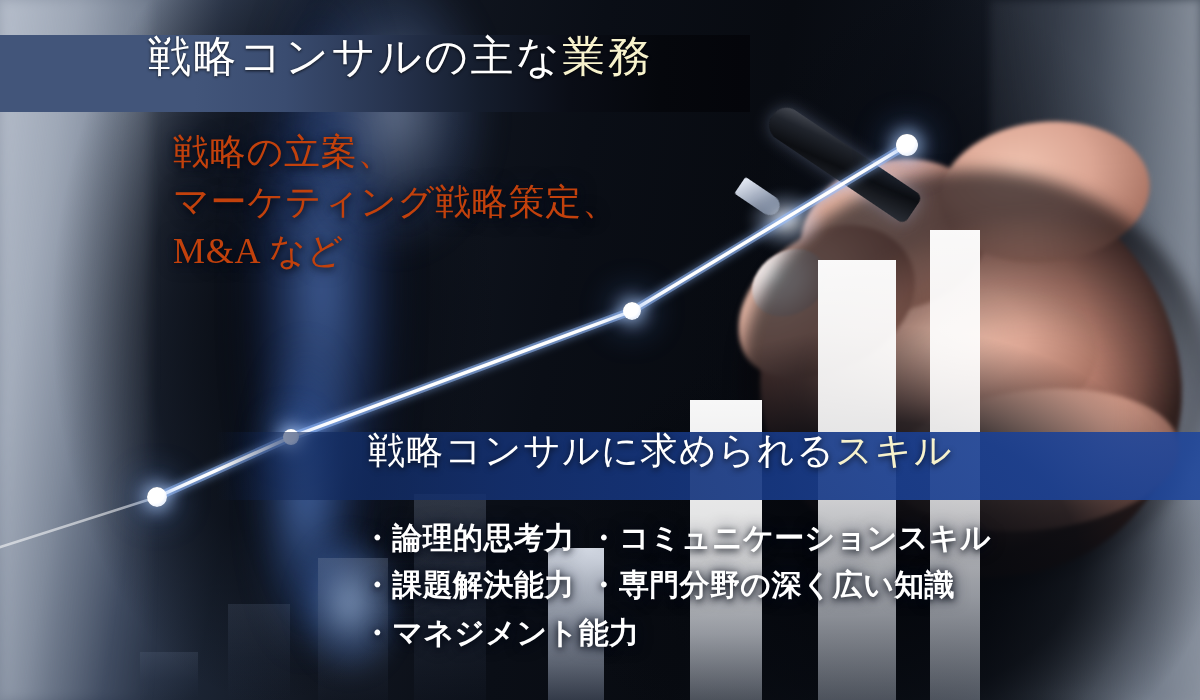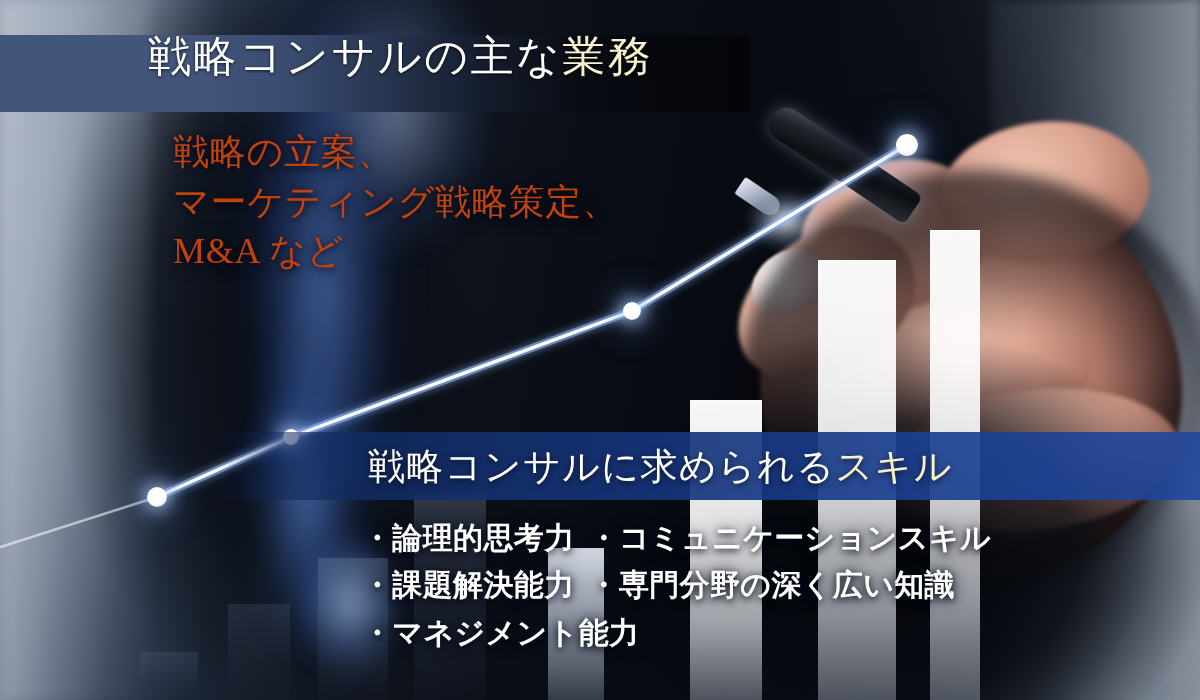--- a/index.html
+++ b/index.html
@@ -194,21 +194,21 @@
 
   
   .banner-skill {
     position:absolute; left:0; top:432px; width:1200px; height:68px;
     background:linear-gradient(90deg,
        rgba(10,26,62,0) 0%, rgba(12,30,70,0) 18%,
        rgba(16,38,86,.50) 23%, rgba(18,44,100,.80) 30%,
        rgba(20,48,112,.90) 42%, rgba(22,54,126,.92) 58%,
        rgba(26,62,142,.92) 74%, rgba(28,66,150,.90) 88%,
        rgba(30,70,156,.88) 100%);
-    display:flex; align-items:center;
+    display:flex; align-items:flex-start;
   }
   .banner-skill .txt {
     margin-left:368px;
     font-size:37px; line-height:1;
     letter-spacing:.035em;
     white-space:nowrap;
     text-shadow:0 2px 6px rgba(0,0,0,.7);
   }
 
   

